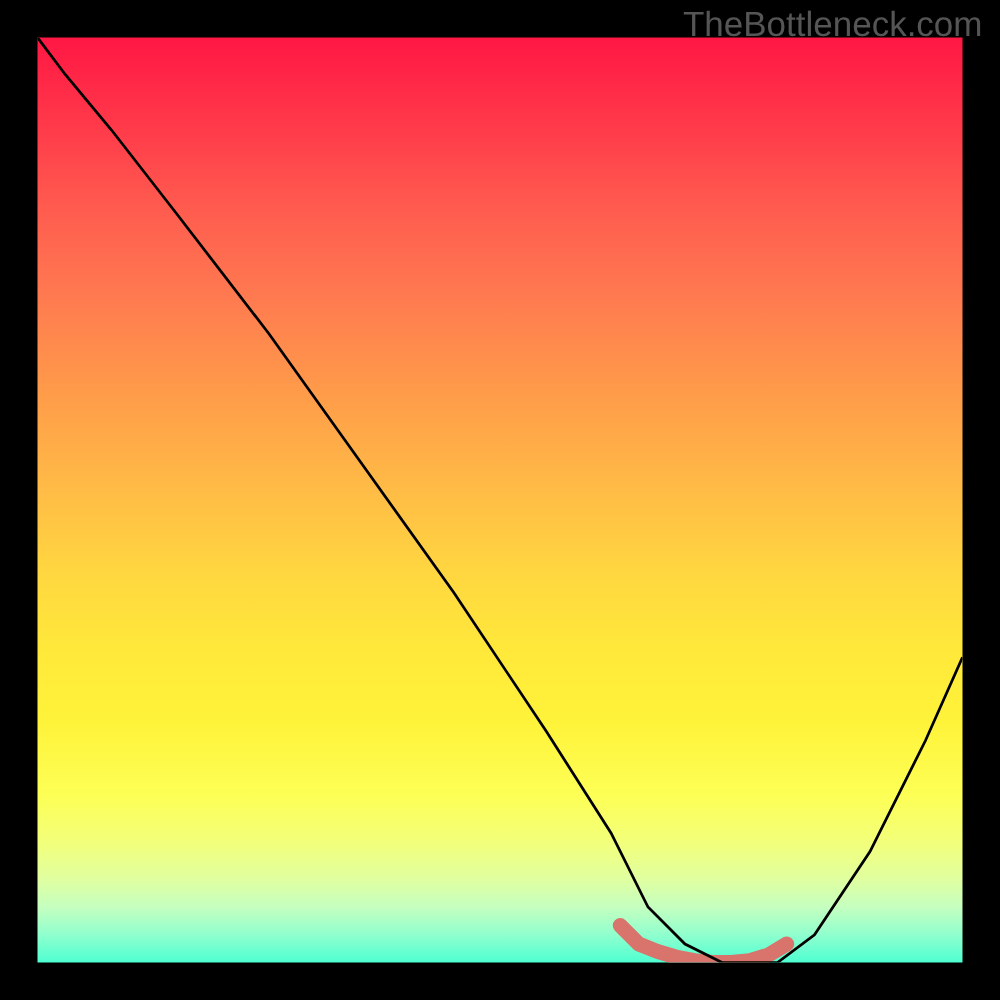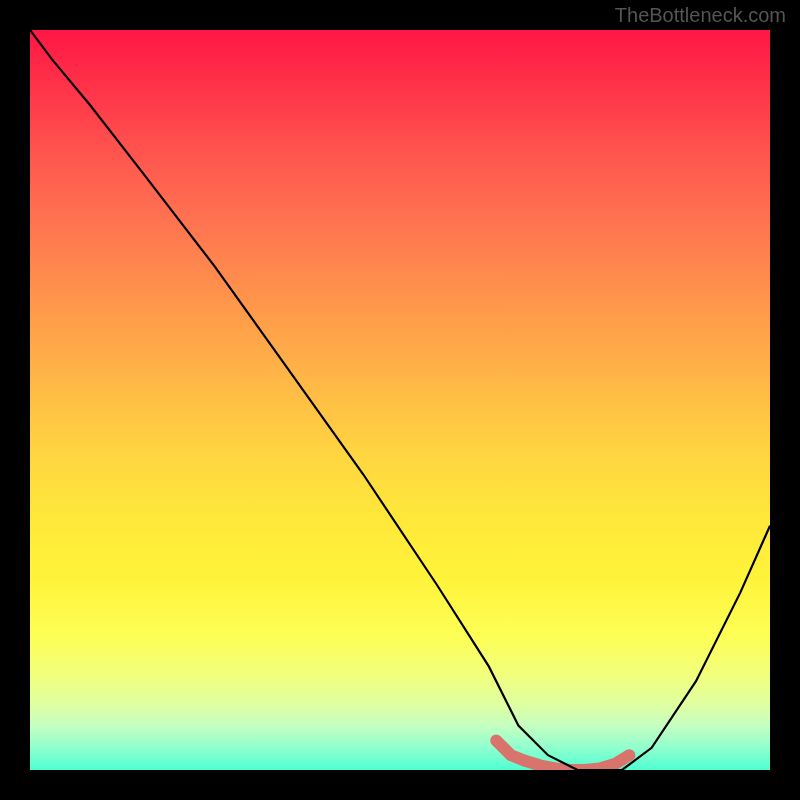--- a/index.html
+++ b/index.html
@@ -8,21 +8,21 @@
     height: 800px;
     background: #000;
     position: relative;
     font-family: Arial, sans-serif;
   }
   .watermark {
     position: absolute;
     top: 4px;
     right: 14px;
     color: #555;
-    font-size: 20px;
+    font-size: 28px;
     font-weight: 500;
     z-index: 10;
   }
   .plot-area {
     position: absolute;
     top: 30px;
     left: 30px;
     width: 740px;
     height: 740px;
   }

